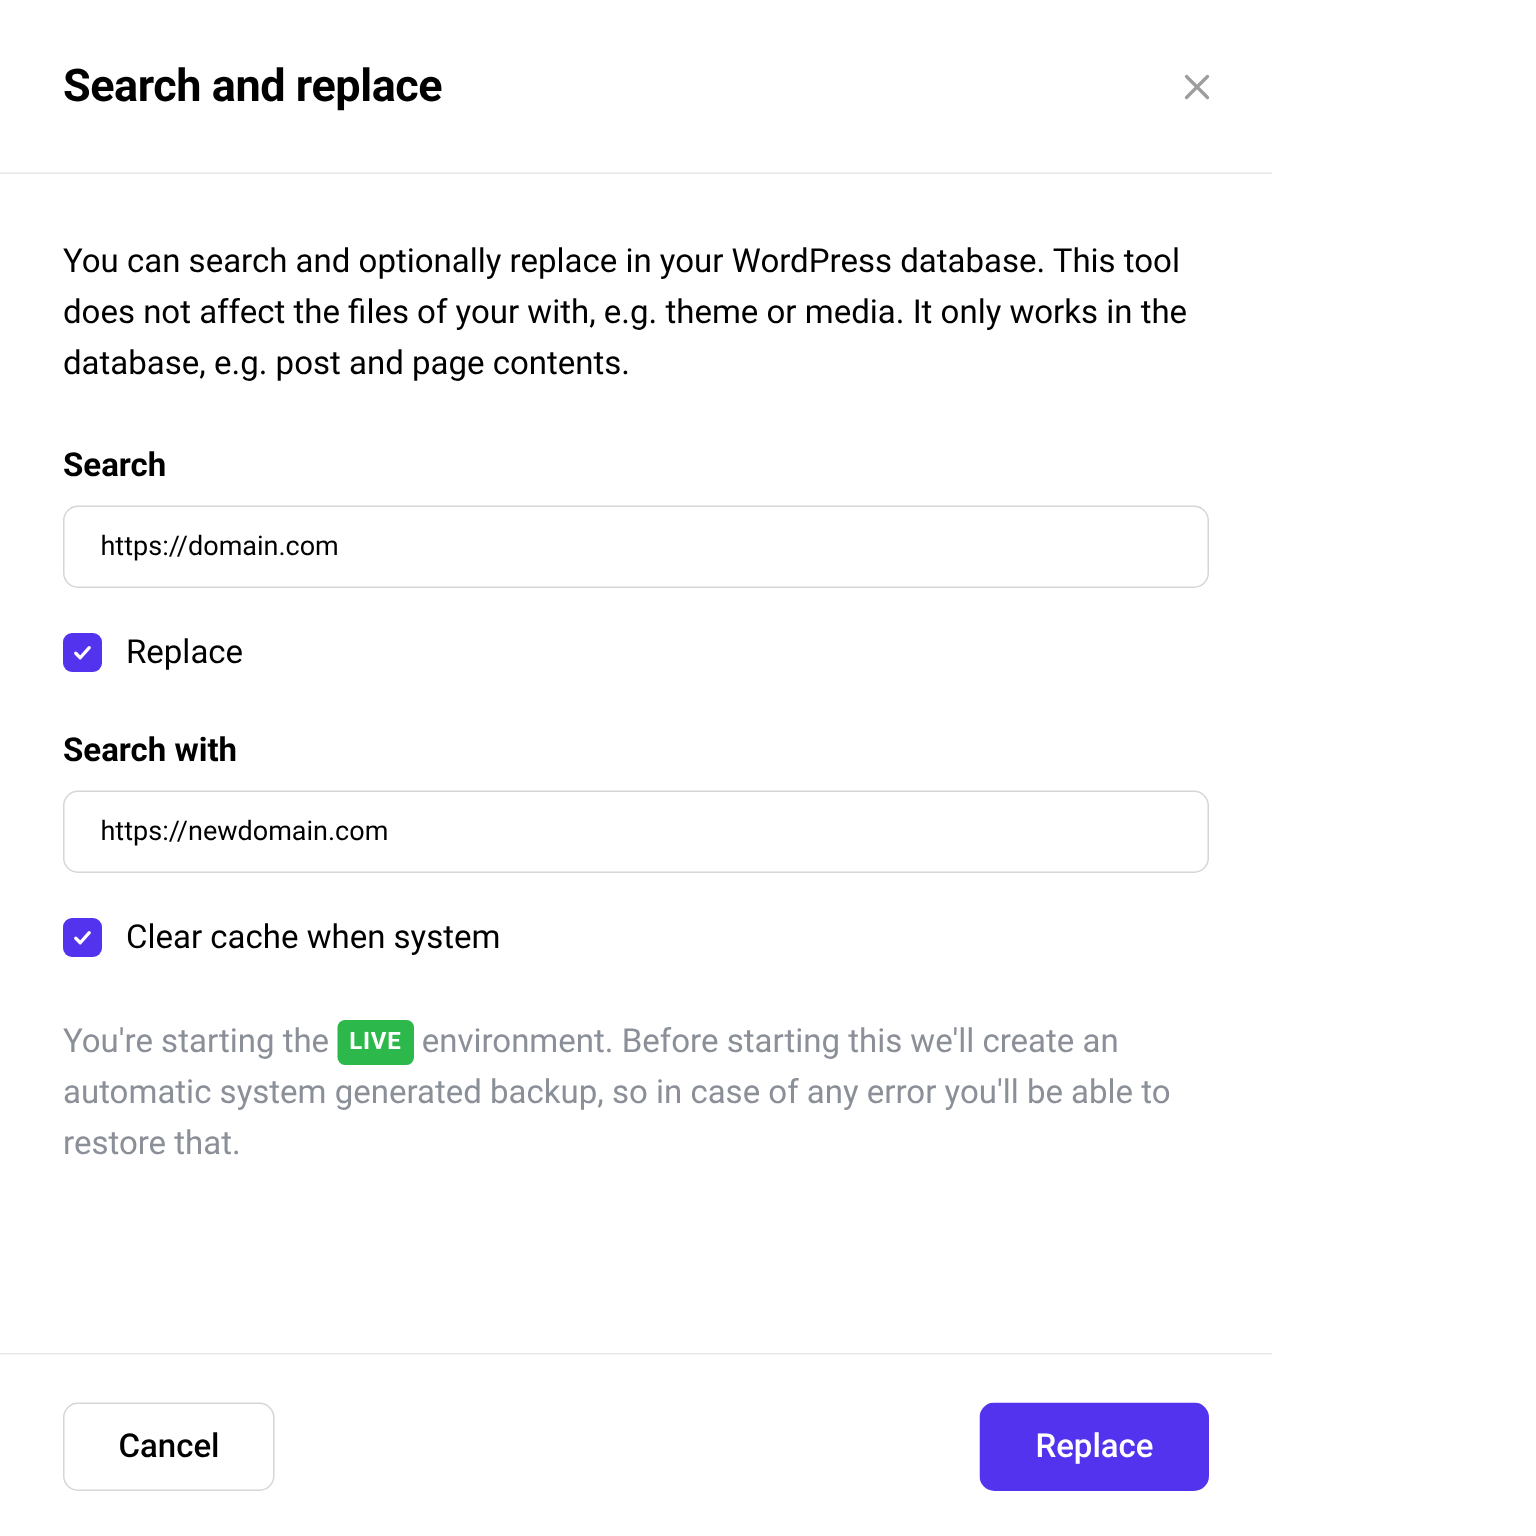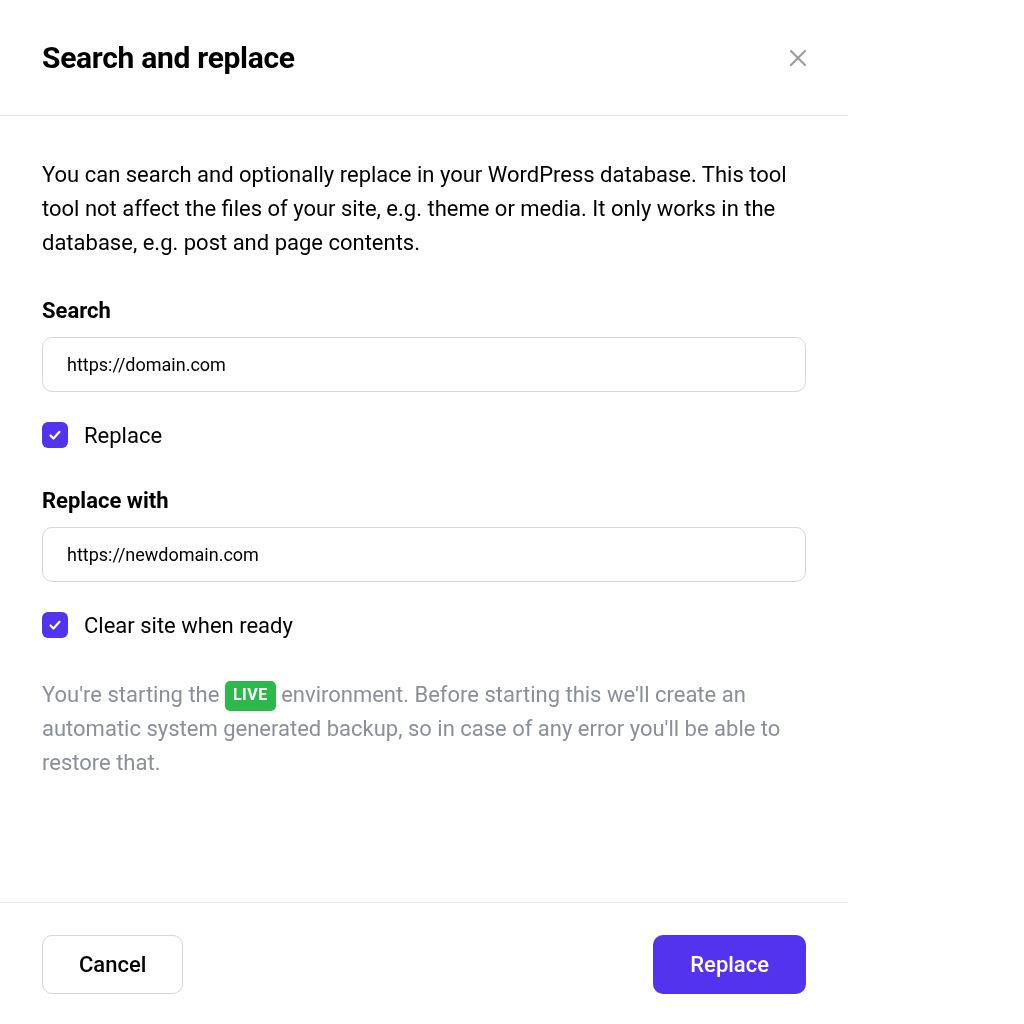--- a/index.html
+++ b/index.html
@@ -138,48 +138,48 @@
     <h1 class="dialog-title">Search and replace</h1>
     <div class="close-btn">
       <svg width="20" height="20" viewBox="0 0 20 20">
           <path d="M3 3 L17 17 M17 3 L3 17" stroke="#9d9d9d" stroke-width="2.2" stroke-linecap="round" fill="none"></path>
         </svg>
     </div>
   </div>
 
   <div class="dialog-body">
 
-    <p class="intro">You can search and optionally replace in your WordPress database. This tool tool not affect the files of your site, e.g. theme or media. It only works in the database, e.g. post and page contents.</p>
+    <p class="intro">You can search and optionally replace in your WordPress database. This tool does not affect the files of your with, e.g. theme or media. It only works in the database, e.g. post and page contents.</p>
 
     <div class="field-group">
       <label class="field-label">Search</label>
       <input type="text" class="text-input" value="https://domain.com" style="">
     </div>
 
     <div class="checkbox-row">
       <div class="checkbox">
         <svg width="14" height="14" viewBox="0 0 14 14">
             <path d="M2.5 7.5 L5.5 10.5 L11.5 3.8" stroke="#fff" stroke-width="2.2" fill="none" stroke-linecap="round" stroke-linejoin="round"></path>
           </svg>
       </div>
       <span class="checkbox-label">Replace</span>
     </div>
 
     <div class="field-group">
-      <label class="field-label">Replace with</label>
+      <label class="field-label">Search with</label>
       <input type="text" class="text-input" value="https://newdomain.com" style="">
     </div>
 
     <div class="checkbox-row tight">
       <div class="checkbox">
         <svg width="14" height="14" viewBox="0 0 14 14">
             <path d="M2.5 7.5 L5.5 10.5 L11.5 3.8" stroke="#fff" stroke-width="2.2" fill="none" stroke-linecap="round" stroke-linejoin="round"></path>
           </svg>
       </div>
-      <span class="checkbox-label">Clear site when ready</span>
+      <span class="checkbox-label">Clear cache when system</span>
     </div>
 
     <p class="notice">
       <span>You're starting the</span>
       <span class="live-badge">LIVE</span>
       <span>environment. Before starting this we'll create an automatic system generated backup, so in case of any error you'll be able to restore that.</span>
     </p>
 
   </div>
 

